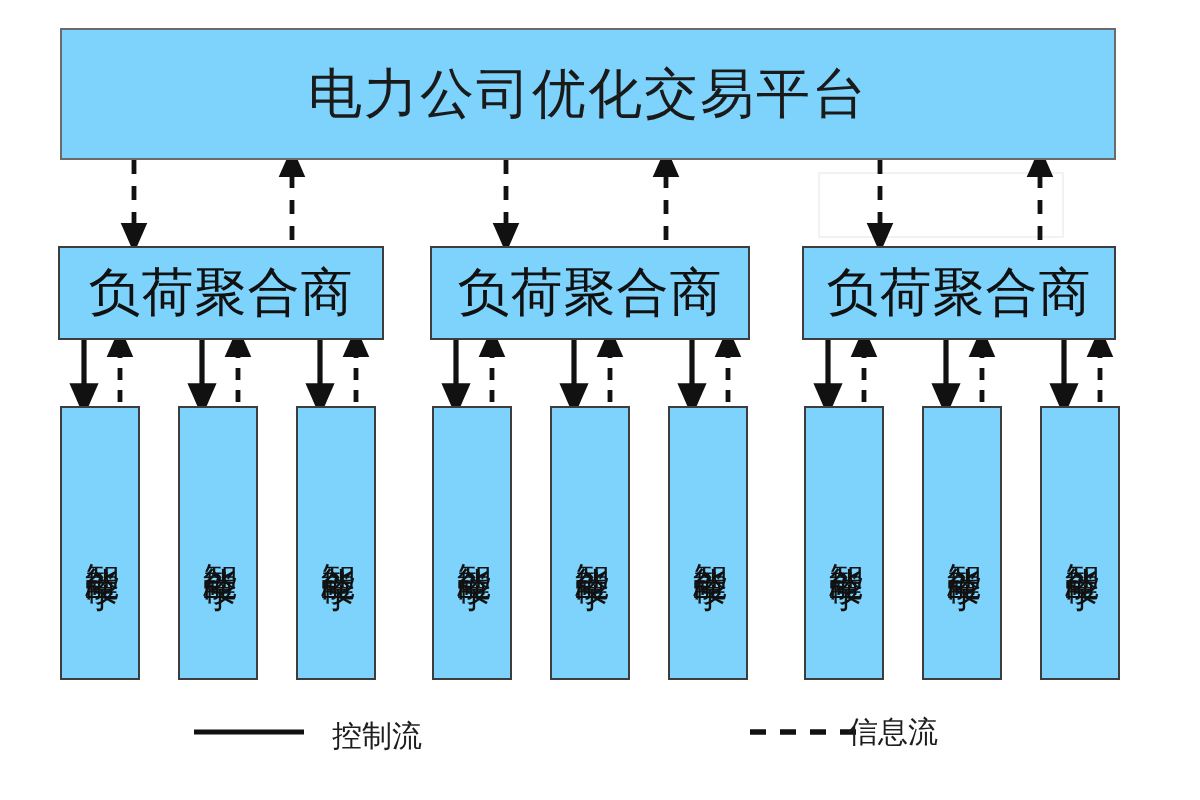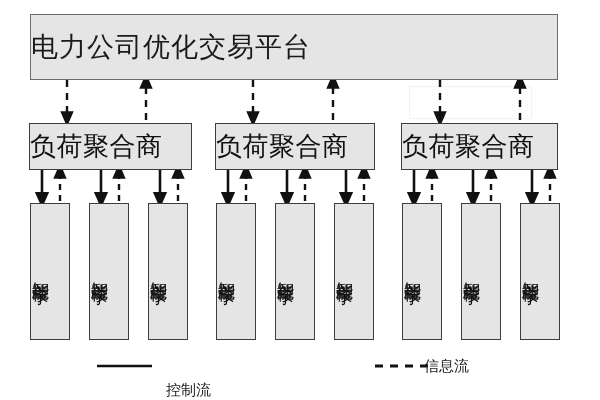--- a/index.html
+++ b/index.html
@@ -18,24 +18,25 @@
   svg.layer {
     position: absolute;
     left: 0;
     top: 0;
     width: 600px;
     height: 400px;
   }
   .box {
     position: absolute;
     box-sizing: border-box;
-    background: #e5e5e5;
+    background: #7dd3fc;
     border: 1.6px solid #3d3d3d;
     display: flex;
     align-items: center;
+    justify-content: center;
   }
   .platform-box {
     border-color: #6b6b6b;
   }
   .platform-label {
     font-family: "DejaVu Serif", "Liberation Serif", serif;
     font-size: 27px;
     color: #1a1a1a;
     letter-spacing: 1px;
     white-space: nowrap;
@@ -169,16 +170,16 @@
   <div class="box" style="left:402px; top:203px; width:40px; height:137px;">
     <span class="bldg-label">智能楼宇</span>
   </div>
   <div class="box" style="left:461px; top:203px; width:40px; height:137px;">
     <span class="bldg-label">智能楼宇</span>
   </div>
   <div class="box" style="left:520px; top:203px; width:40px; height:137px;">
     <span class="bldg-label">智能楼宇</span>
   </div>
 
-  <span class="legend-text" style="left:166px; top:359px;margin-top:22px;">控制流</span>
+  <span class="legend-text" style="left:166px; top:359px;">控制流</span>
   <span class="legend-text" style="left:424px; top:357px;">信息流</span>
 
 </div>
 
 </body></html>

